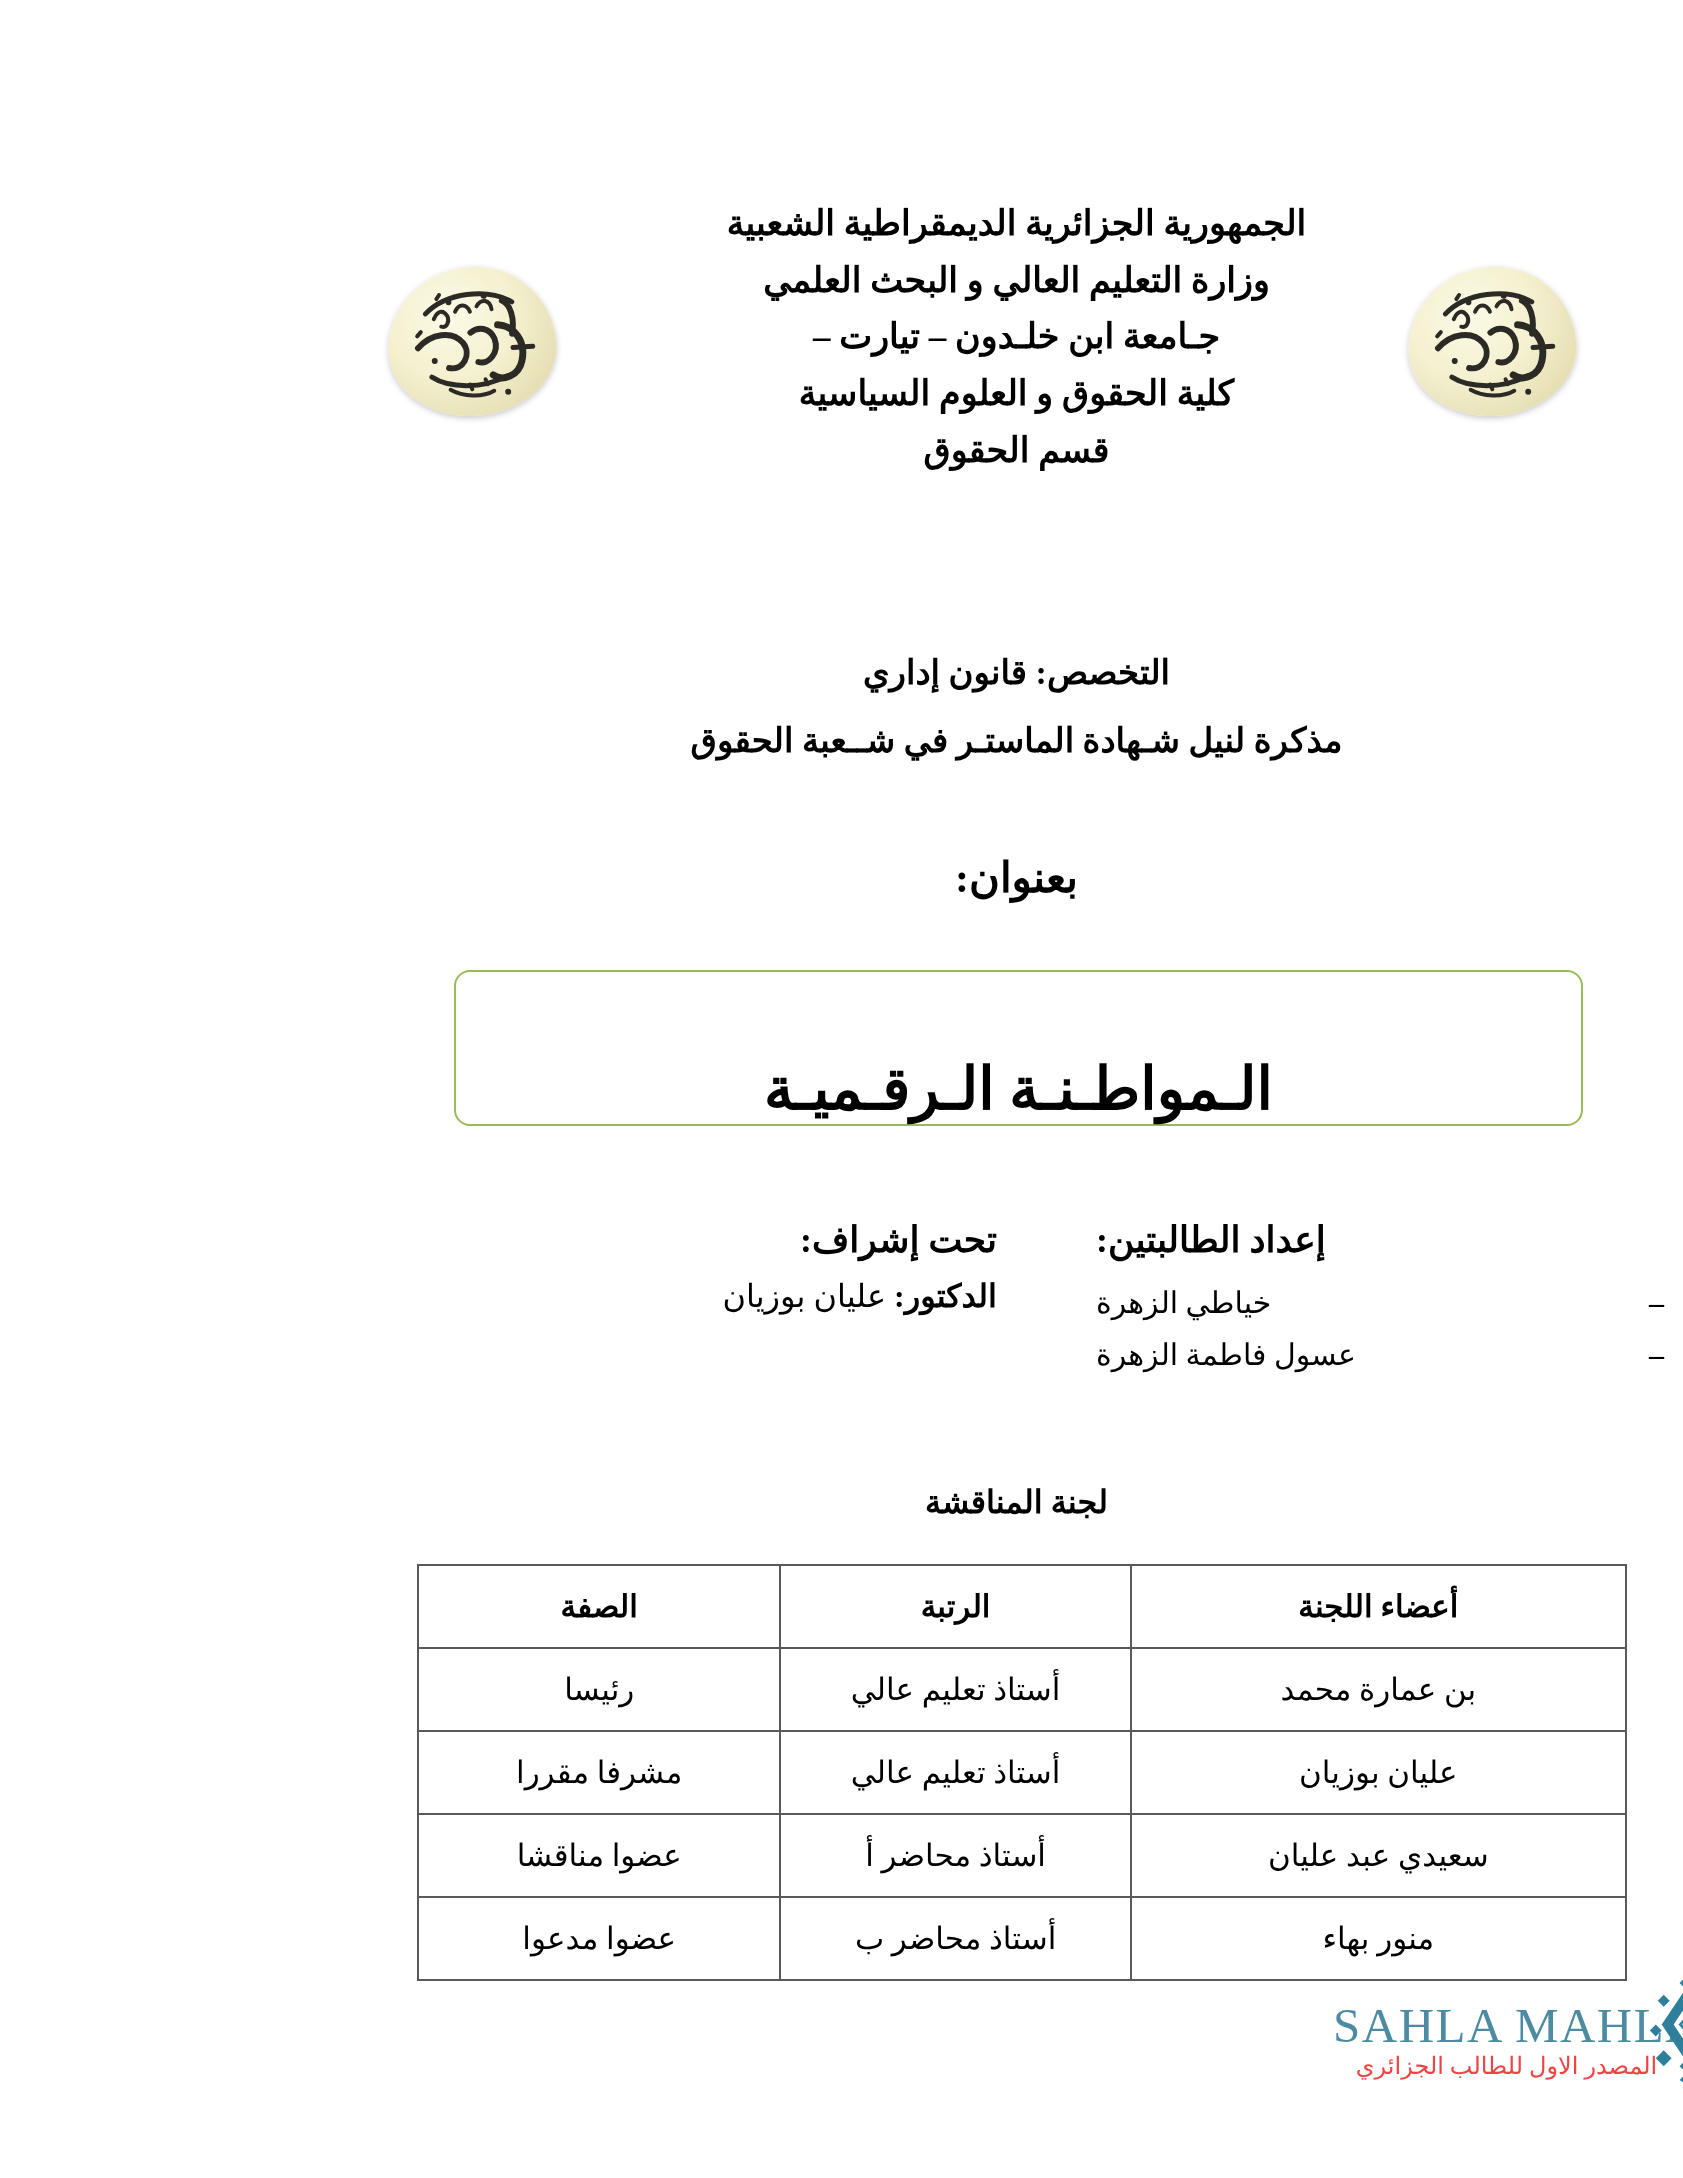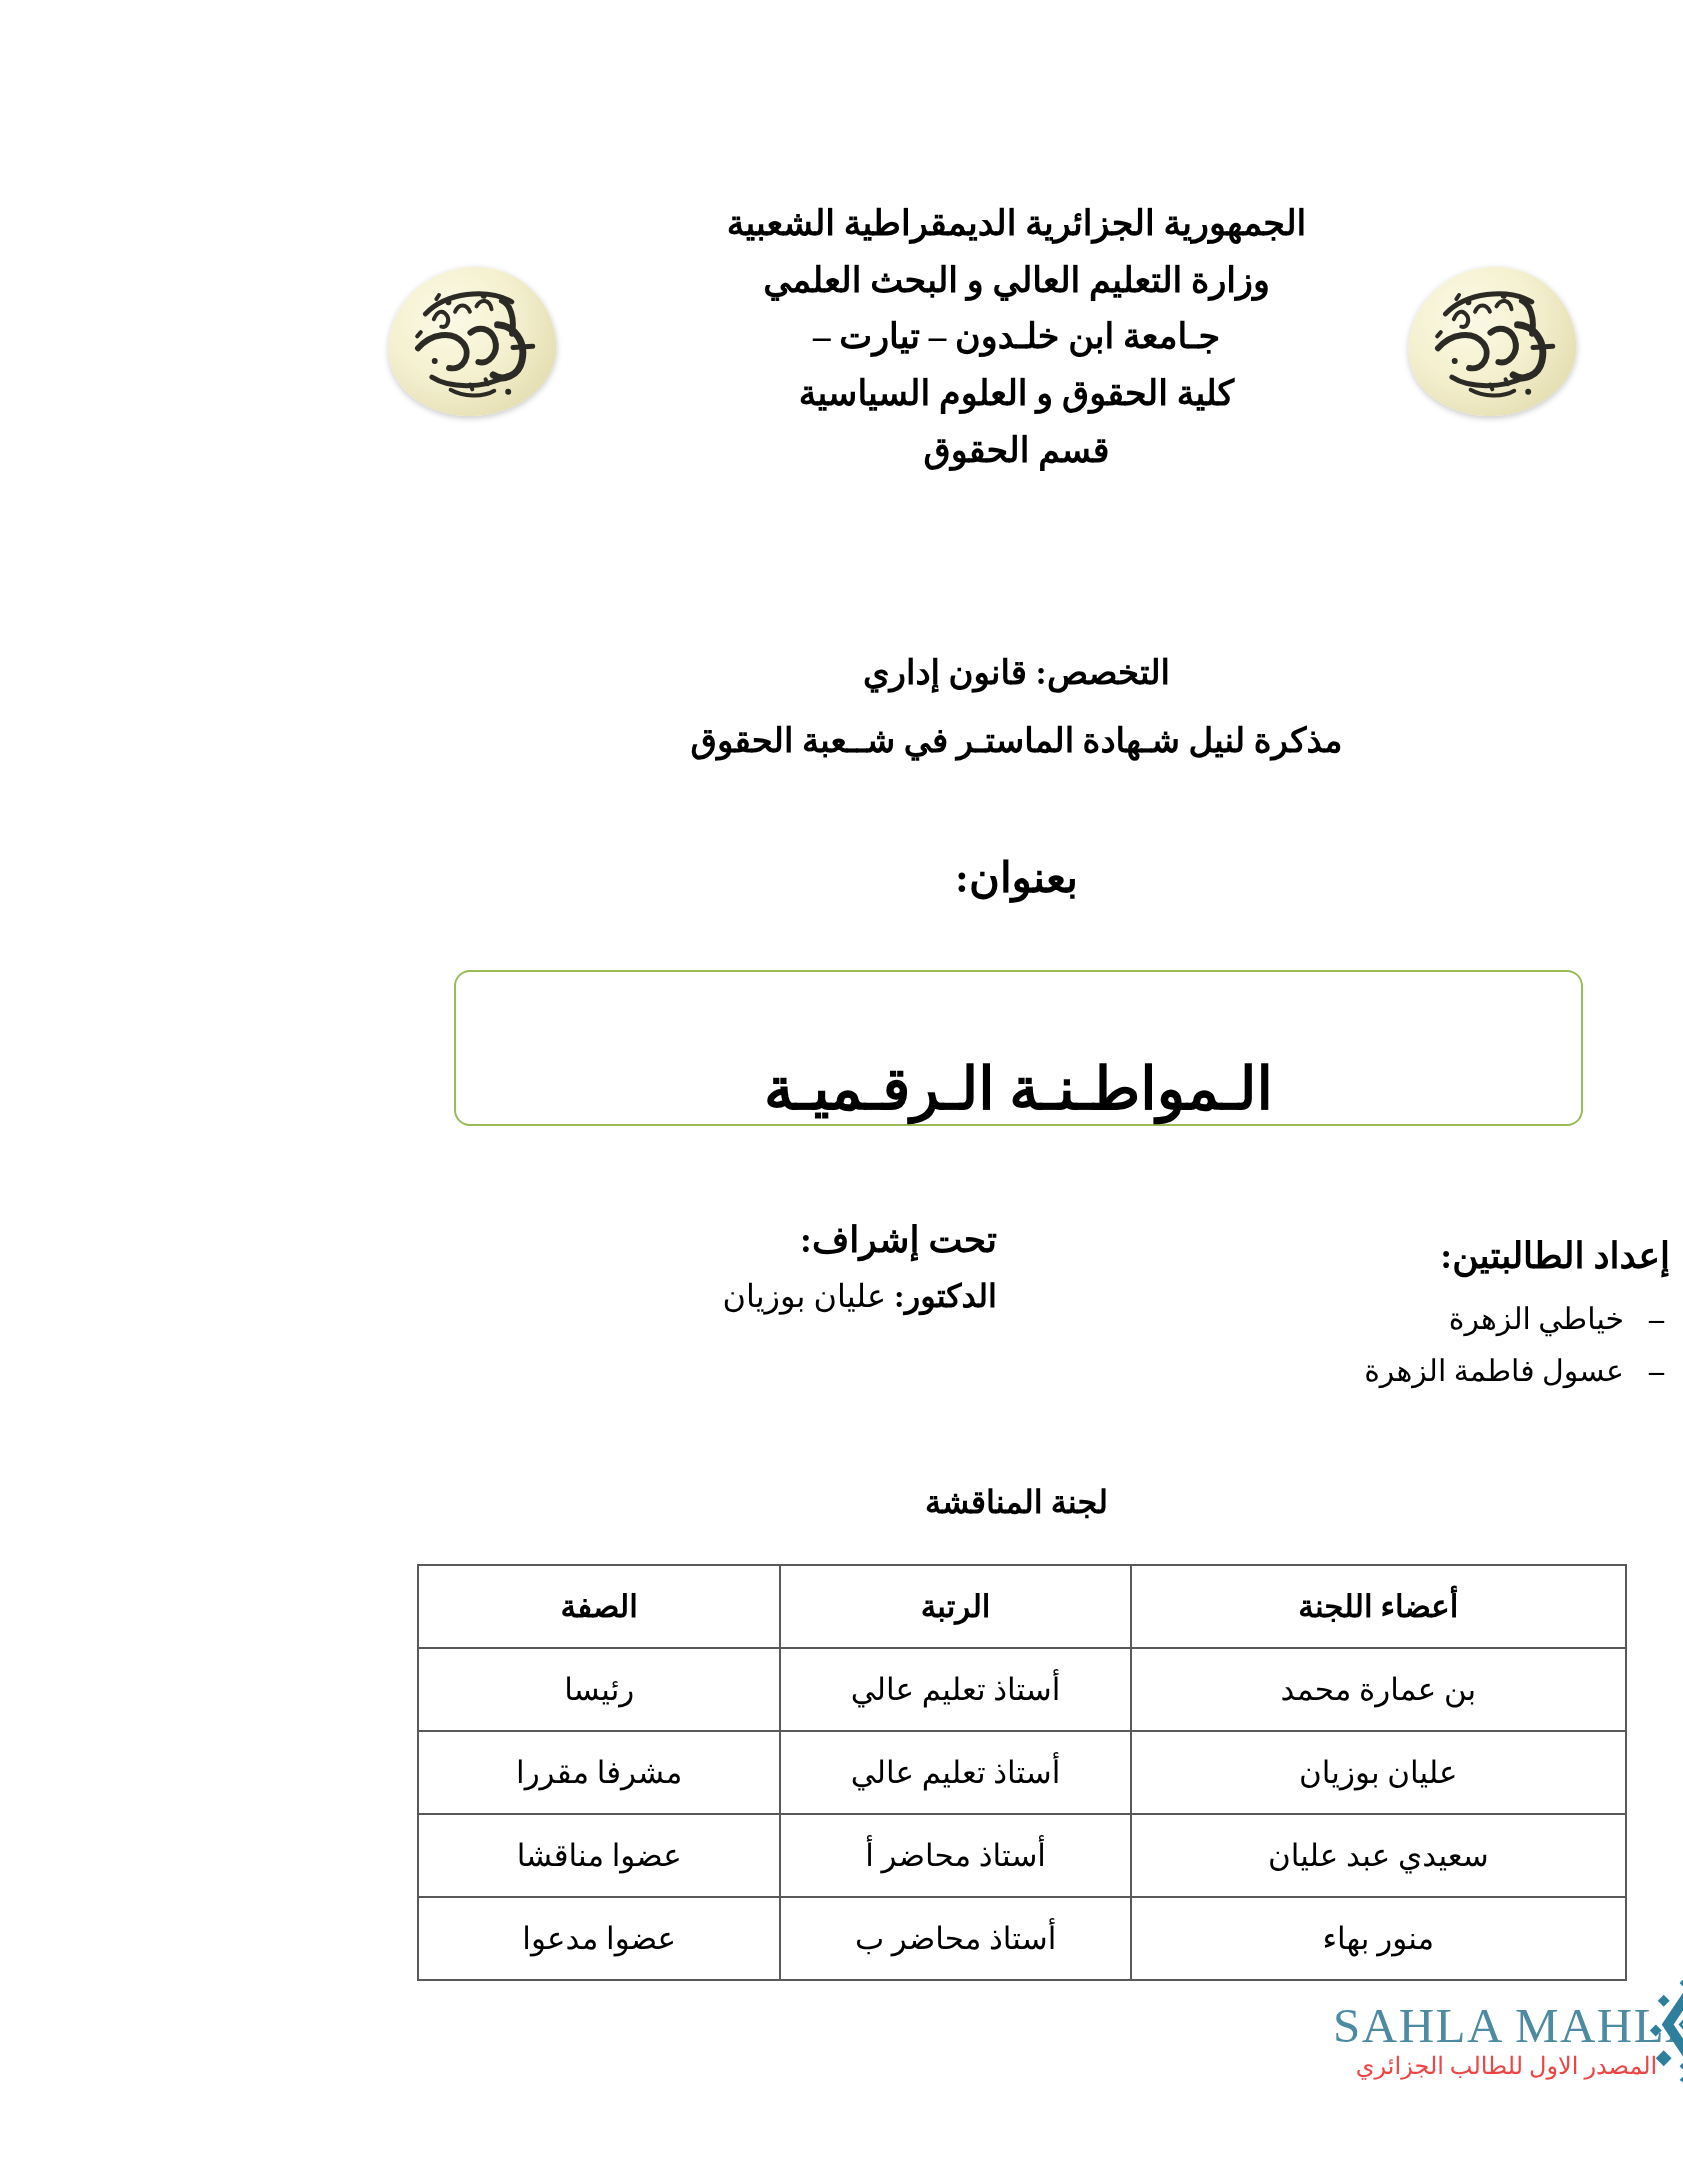--- a/index.html
+++ b/index.html
@@ -103,23 +103,23 @@
   .people-row {
     position: absolute;
     top: 1216px;
     left: 0;
     width: 1683px;
     height: 168px;
   }
   .students-col {
     position: absolute;
     right: 188px;
-    top: 16px;
+    top: 0;
     width: 574px;
-    text-align: right;
+    text-align: left;
   }
   .supervisor-col {
     position: absolute;
     right: 861px;
     top: 0;
     width: 475px;
     text-align: right;
   }
   .col-heading {
     font-weight: bold;

